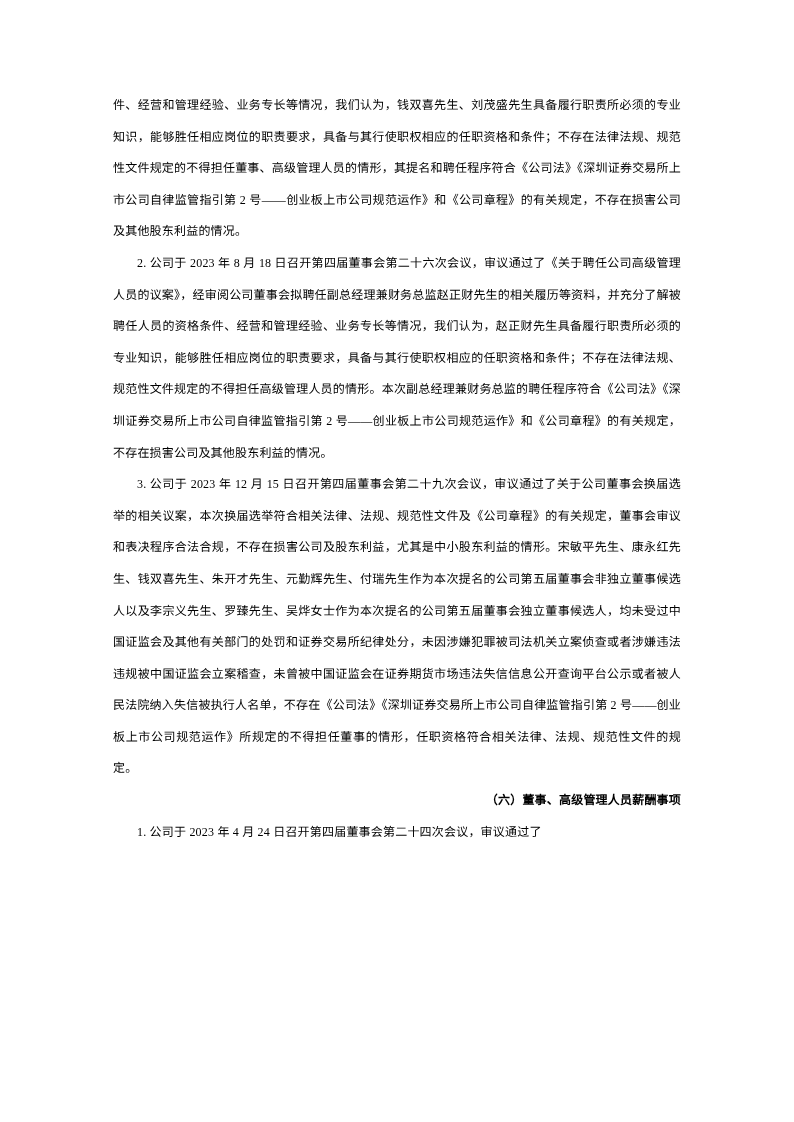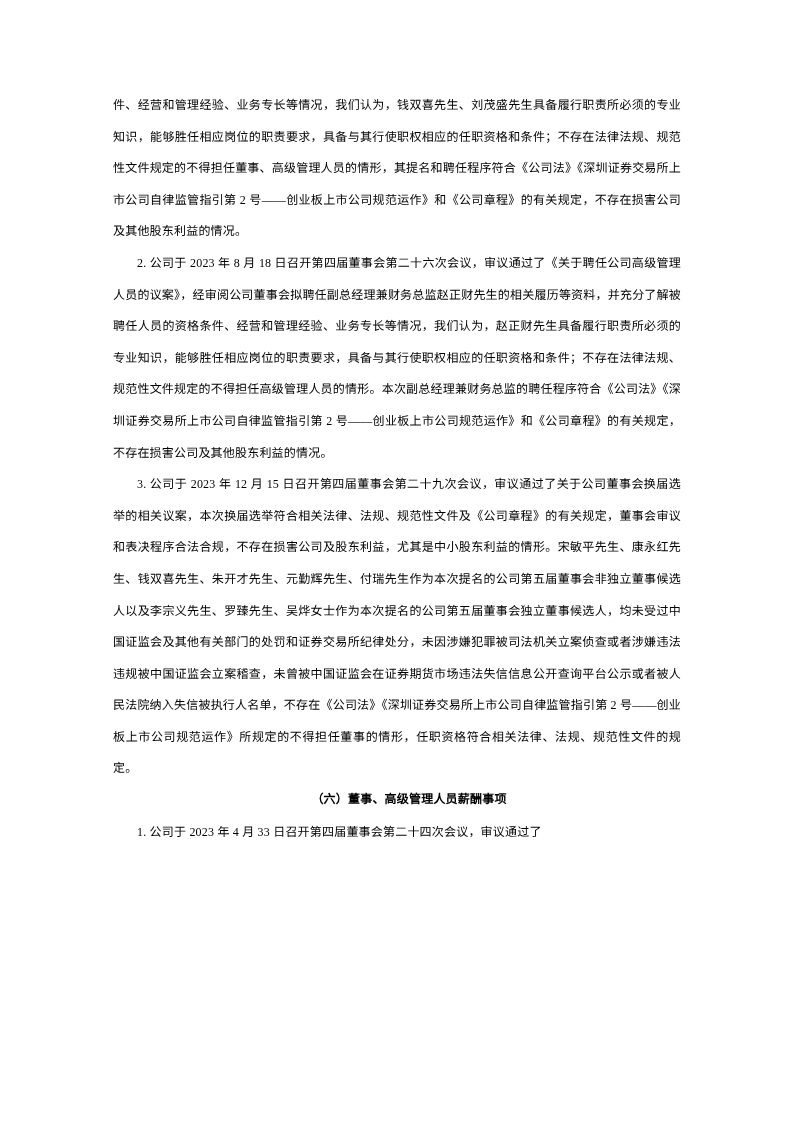--- a/index.html
+++ b/index.html
@@ -30,28 +30,27 @@
     text-justify: inter-ideograph;
     letter-spacing: 0.2px;
     word-break: break-all;
   }
   .para.indent {
     text-indent: 2em;
   }
   .para.heading {
     font-weight: bold;
     text-indent: 2em;
-    text-align: center;
-    font-family: Liberation Mono, monospace;
+    text-align: right;
   }
 </style>
 </head>
 <body>
 
 <div class="page">
   <div class="content">
     <p class="para">件、经营和管理经验、业务专长等情况，我们认为，钱双喜先生、刘茂盛先生具备履行职责所必须的专业知识，能够胜任相应岗位的职责要求，具备与其行使职权相应的任职资格和条件；不存在法律法规、规范性文件规定的不得担任董事、高级管理人员的情形，其提名和聘任程序符合《公司法》《深圳证券交易所上市公司自律监管指引第 2 号——创业板上市公司规范运作》和《公司章程》的有关规定，不存在损害公司及其他股东利益的情况。</p>
     <p class="para indent">2. 公司于 2023 年 8 月 18 日召开第四届董事会第二十六次会议，审议通过了《关于聘任公司高级管理人员的议案》，经审阅公司董事会拟聘任副总经理兼财务总监赵正财先生的相关履历等资料，并充分了解被聘任人员的资格条件、经营和管理经验、业务专长等情况，我们认为，赵正财先生具备履行职责所必须的专业知识，能够胜任相应岗位的职责要求，具备与其行使职权相应的任职资格和条件；不存在法律法规、规范性文件规定的不得担任高级管理人员的情形。本次副总经理兼财务总监的聘任程序符合《公司法》《深圳证券交易所上市公司自律监管指引第 2 号——创业板上市公司规范运作》和《公司章程》的有关规定，不存在损害公司及其他股东利益的情况。</p>
     <p class="para indent">3. 公司于 2023 年 12 月 15 日召开第四届董事会第二十九次会议，审议通过了关于公司董事会换届选举的相关议案，本次换届选举符合相关法律、法规、规范性文件及《公司章程》的有关规定，董事会审议和表决程序合法合规，不存在损害公司及股东利益，尤其是中小股东利益的情形。宋敏平先生、康永红先生、钱双喜先生、朱开才先生、元勤辉先生、付瑞先生作为本次提名的公司第五届董事会非独立董事候选人以及李宗义先生、罗臻先生、吴烨女士作为本次提名的公司第五届董事会独立董事候选人，均未受过中国证监会及其他有关部门的处罚和证券交易所纪律处分，未因涉嫌犯罪被司法机关立案侦查或者涉嫌违法违规被中国证监会立案稽查，未曾被中国证监会在证券期货市场违法失信信息公开查询平台公示或者被人民法院纳入失信被执行人名单，不存在《公司法》《深圳证券交易所上市公司自律监管指引第 2 号——创业板上市公司规范运作》所规定的不得担任董事的情形，任职资格符合相关法律、法规、规范性文件的规定。</p>
     <p class="para heading">（六）董事、高级管理人员薪酬事项</p>
-    <p class="para indent">1. 公司于 2023 年 4 月 33 日召开第四届董事会第二十四次会议，审议通过了</p>
+    <p class="para indent">1. 公司于 2023 年 4 月 24 日召开第四届董事会第二十四次会议，审议通过了</p>
   </div>
 </div>
 
 </body></html>

